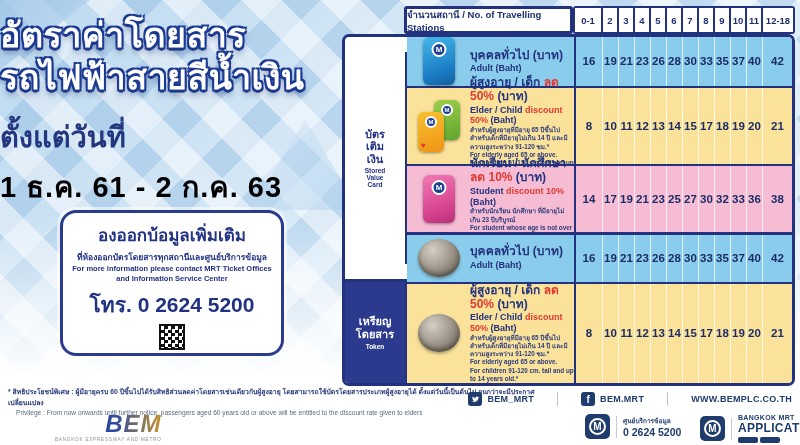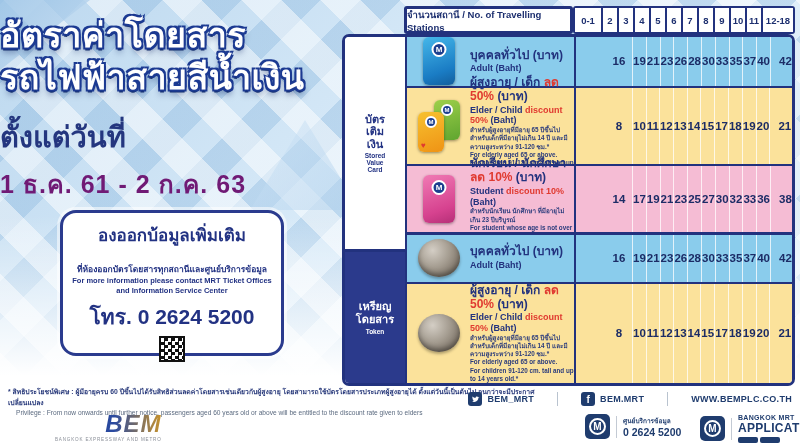--- a/index.html
+++ b/index.html
@@ -19,48 +19,48 @@
     background:linear-gradient(135deg,#9cc4e6,#c6ddf2); clip-path:polygon(0 0,100% 0,0 100%); opacity:.8; }
   .tri-b { position:absolute; left:250px; top:120px; width:110px; height:90px;
     background:linear-gradient(135deg,#cfe4f6,#aecfeb); clip-path:polygon(50% 0,100% 100%,0 100%); opacity:.5; }
 
   
   .left-col { position:absolute; left:0; top:0; width:379px; text-align:left; }
   .main-title { margin-top:14px; font-size:34px; line-height:42px; font-weight:bold; color:#ffffff; letter-spacing:.5px;
     text-shadow:-2px -2px 0 #1c3a92, 2px -2px 0 #1c3a92, -2px 2px 0 #1c3a92, 2px 2px 0 #1c3a92,
                 0 3px 0 #16306e, 0 5px 6px rgba(20,40,100,.5); }
   .eff-label { margin-top:16px; font-size:29px; font-weight:bold; color:#24367f; }
-  .eff-dates { margin-top:4px; font-size:25px; font-weight:bold; color:#701a75; letter-spacing:1px; }
+  .eff-dates { margin-top:4px; font-size:29px; font-weight:bold; color:#000000; letter-spacing:1px; }
 
   .contact-box { position:absolute; left:60px; top:210px; width:224px; height:146px;
     background:#ffffff; border:3px solid #2a3b8e; border-radius:16px;
     box-shadow:0 0 0 3px rgba(255,255,255,.55); padding-top:8px; text-align:center; }
   .cb-head { font-size:17px; font-weight:bold; color:#223283; }
-  .cb-thai { margin-top:14px; font-size:8.5px; font-weight:bold; color:#223283; }
+  .cb-thai { margin-top:2px; font-size:8.5px; font-weight:bold; color:#223283; }
   .cb-en { font-size:7.5px; font-weight:bold; color:#223283; line-height:1.3; }
   .cb-phone { margin-top:4px; font-size:21px; font-weight:bold; color:#223283; }
   .qr { margin:3px auto 0; width:26px; height:26px; border:2px solid #111;
     background:repeating-conic-gradient(#111 0% 25%, #ffffff 0% 50%) 0 0/7px 7px; }
 
   
   .fare-table { position:absolute; left:342px; top:6px; width:453px; }
   .ft-header { display:flex; height:28px; }
   .ft-spacer { width:62px; flex:none; }
   .stations-label { width:169px; flex:none; background:#ffffff; border:3px solid #22327e; border-radius:3px;
     display:flex; align-items:center; justify-content:center; font-size:9.5px; font-weight:bold; color:#1d2f6f; }
   .st-grid { flex:1; display:grid; grid-template-columns:26px repeat(10,1fr) 30px;
     background:#22327e; gap:2px; border:2px solid #22327e; border-radius:3px; }
   .st-cell { background:#ffffff; display:flex; align-items:center; justify-content:center;
     font-size:9.5px; font-weight:bold; color:#1d2f6f; }
 
   .ft-body { position:relative; height:352px; border:3px solid #22327e; border-radius:7px;
     overflow:hidden; background:#fff; }
   .label-col { position:absolute; left:0; top:0; bottom:0; width:62px; display:flex; flex-direction:column; }
   .label-cell { border-right:2px solid #22327e; display:flex; flex-direction:column;
-    align-items:center; justify-content:center; text-align:center; padding:18px; }
+    align-items:center; justify-content:center; text-align:center; padding:18px;margin-top:15px; }
   .label-svc { height:212px; background:#ffffff; color:#223283; }
   .label-token { flex:1; background:#2b3a8c; color:#ffffff; border-top:3px solid #22327e; }
   .label-thai { font-size:11px; font-weight:bold; line-height:1.15; }
   .label-en { font-size:6.5px; font-weight:bold; margin-top:2px; }
 
   .rows-wrap { margin-left:62px; display:flex; flex-direction:column; height:100%; }
   .frow { display:flex; width:100%; }
   .frow + .frow { border-top:2px solid #22327e; }
   .frow.section-break { border-top:3px solid #22327e; }
   .bg-blue { background:#8accec; }
@@ -70,21 +70,21 @@
 
   .desc { width:169px; flex:none; display:flex; align-items:center; gap:8px;
     padding-left:9px; border-right:2px solid #22327e; }
   .tblock { display:flex; flex-direction:column; justify-content:center; }
   .t-thai { font-size:12px; font-weight:bold; color:#22327e; line-height:1.15; }
   .t-en { font-size:9px; font-weight:bold; color:#22327e; line-height:1.2; margin-top:1px; }
   .red { color:#e03a30; }
   .note { font-size:6.3px; font-weight:bold; color:#2a3b7c; line-height:1.3; }
   .note:first-of-type { margin-top:3px; }
 
-  .fgrid { flex:1; display:grid; grid-template-columns:26px repeat(10,1fr) 30px;padding-left:30px; }
+  .fgrid { flex:1; display:grid; grid-template-columns:26px repeat(10,1fr) 30px; }
   .fcell { display:flex; align-items:center; justify-content:center;
     font-size:11.5px; font-weight:bold; color:#1c2c66; border-left:1px solid rgba(255,255,255,.75); }
   .fcell:first-child { border-left:none; }
 
   
   .icon-wrap { width:46px; flex:none; display:flex; align-items:center; justify-content:center; }
   .card { width:32px; height:48px; border-radius:6px; position:relative; box-shadow:0 1px 3px rgba(0,0,0,.4); }
   .card-blue { background:linear-gradient(160deg,#45b7e9 0%,#1a7cc4 70%,#135e9c 100%); }
   .card-pink { background:linear-gradient(160deg,#f07ab4 0%,#d6428f 70%,#b52f77 100%); }
   .card-green { background:linear-gradient(160deg,#9ecf4a 0%,#5fa52f 100%); }

